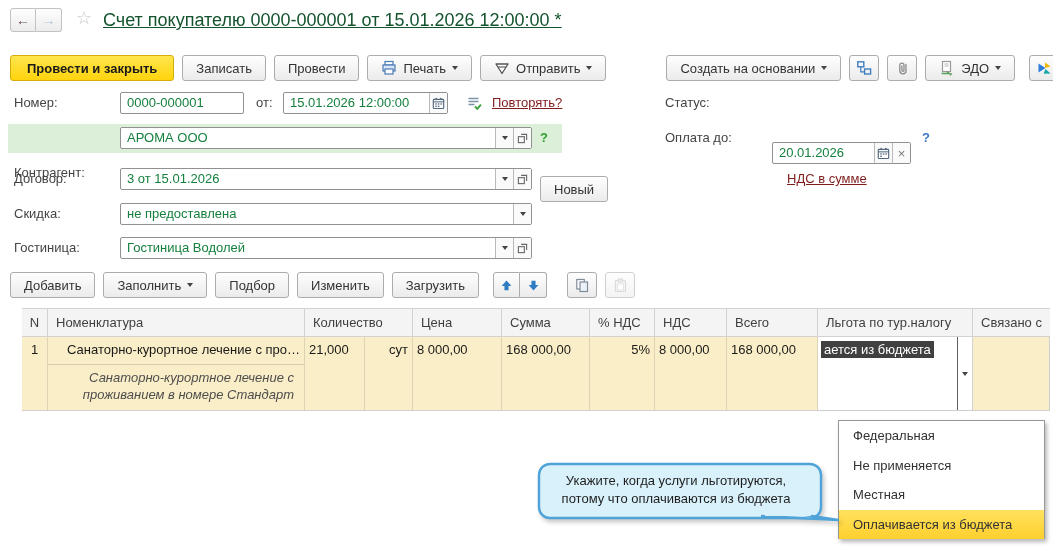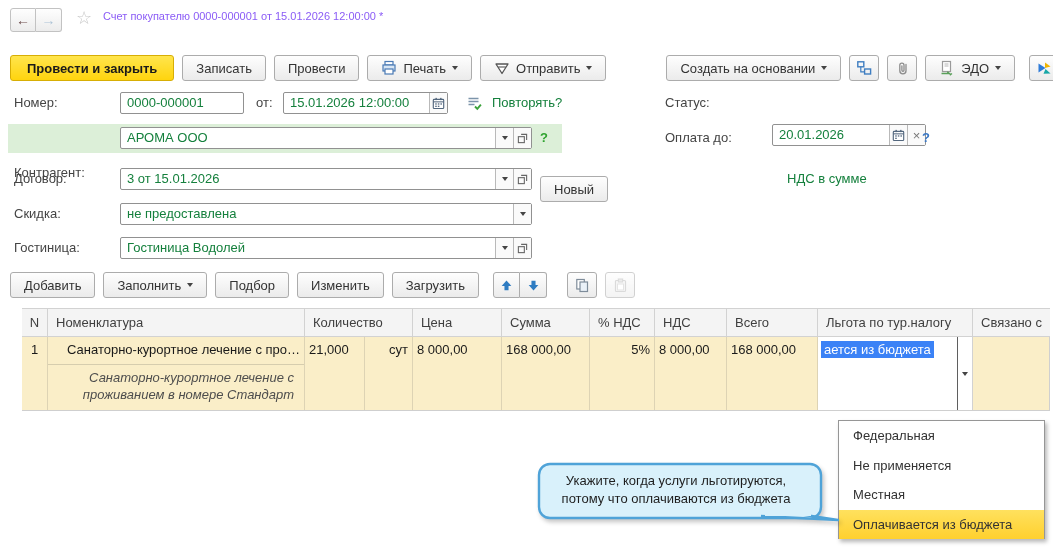--- a/index.html
+++ b/index.html
@@ -5,21 +5,21 @@
   * { margin:0; padding:0; box-sizing:border-box; }
   html,body { width:1053px; height:549px; background:#fff; font-family:"Liberation Sans",sans-serif; font-size:13px; color:#333; overflow:hidden; }
   #root { position:relative; width:1053px; height:549px; background:#fff; overflow:hidden; }
 
   
   .navgroup { position:absolute; left:10px; top:8px; display:flex; }
   .navbtn { width:26px; height:24px; background:linear-gradient(#fefefe,#ececec); border:1px solid #c2c2c2; display:flex; align-items:center; justify-content:center; font-size:14px; font-weight:bold; }
   .navbtn.back { border-radius:3px 0 0 3px; color:#6d4c4c; }
   .navbtn.fwd  { border-radius:0 3px 3px 0; border-left:none; color:#adc3d6; }
   .star { position:absolute; left:76px; top:7px; font-size:18px; color:#c8c8c8; }
-  .title { position:absolute; left:103px; top:10px; font-size:11px; color:#8b5cf6; white-space:nowrap; }
+  .title { position:absolute; left:103px; top:10px; font-size:18px; color:#14532d; white-space:nowrap;text-decoration:underline; }
 
   
   .toolbar { position:absolute; left:10px; display:flex; align-items:center; gap:8px; }
   .btn { height:26px; display:inline-flex; align-items:center; justify-content:center; gap:6px; padding:0 13px;
          background:linear-gradient(#fefefe,#ebebeb); border:1px solid #acacac; border-radius:3px; color:#333; white-space:nowrap; cursor:default; }
   .btn.icon-only { width:30px; padding:0; }
   .btn.primary { background:linear-gradient(#ffe54d,#ffd40e); border-color:#d7ae05; font-weight:bold; color:#1a1a1a; padding:0 16px; }
   .btn.disabled { opacity:.55; }
   .caret { width:0; height:0; border-left:3.5px solid transparent; border-right:3.5px solid transparent; border-top:4px solid #444; display:inline-block; }
   .gap-lg { margin-left:52px; }
@@ -27,33 +27,33 @@
   .joined { display:flex; }
   .joined .btn:first-child { border-radius:3px 0 0 3px; }
   .joined .btn:last-child  { border-radius:0 3px 3px 0; border-left:none; }
 
   
   .lbl { position:absolute; height:22px; line-height:22px; color:#444; white-space:nowrap; }
   .field { position:absolute; height:22px; display:flex; background:#fff; border:1px solid #919191; border-radius:2px; }
   .fi-text { flex:1; padding:0 6px; line-height:20px; color:#15803d; white-space:nowrap; overflow:hidden; }
   .fi-btn { width:18px; border-left:1px solid #b9b9b9; background:#fafafa; display:flex; align-items:center; justify-content:center; }
   .greenband { position:absolute; left:8px; top:124px; width:554px; height:29px; background:#dcefd8; }
-  .link { color:#15803d; white-space:nowrap; cursor:pointer; }
+  .link { color:#7f1d1d; text-decoration:underline; white-space:nowrap; cursor:pointer; }
   .help-q { font-weight:bold; font-size:13px; }
 
   
   .tbl { position:absolute; left:22px; top:308px; width:1031px; height:103px; }
   .cell { position:absolute; border-right:1px solid #d2d2d2; overflow:hidden; }
   .hcell { background:#f4f4f4; border-top:1px solid #d2d2d2; border-bottom:1px solid #d2d2d2; color:#3f3f3f; line-height:27px; padding:0 8px; white-space:nowrap; }
   .bcell { background:#faeec8; border-right:1px solid #ddd3b4; color:#1a1a1a;text-align:right; }
   .num { text-align:left; padding:5px 12px 0 4px; }
   .txt { padding:5px 4px 0 8px; }
   .desc { font-style:italic; color:#4d4d4d; padding:4px 10px 0 8px; line-height:17px; }
   .editcell { background:#fff; }
-  .selspan { display:inline-block; margin:4px 0 0 3px; padding:1px 3px; background:#3b82f6; color:#fff; white-space:nowrap; }
+  .selspan { display:inline-block; margin:4px 0 0 3px; padding:1px 3px; background:#404040; color:#fff; white-space:nowrap; }
 
   
   .popup { position:absolute; left:838px; top:420px; width:207px; height:119px; background:#fff; border:1px solid #969696; box-shadow:2px 3px 4px rgba(0,0,0,.28); z-index:5; }
   .popup .item { height:29.5px; line-height:29.5px; padding-left:14px; color:#333; white-space:nowrap; }
   .popup .item.hl { background:linear-gradient(#ffe15e,#ffd02e); }
 
   
   .callout { position:absolute; left:533px; top:456px; width:320px; height:92px; z-index:6; filter:drop-shadow(2px 3px 2px rgba(0,0,0,.22)); }
   .callout-text { position:absolute; left:545px; top:472px; width:262px; text-align:center; color:#1e1e1e; line-height:18px; z-index:7; }
 
@@ -194,21 +194,21 @@
           <svg width="11" height="11" viewBox="0 0 12 12">
             <rect x="1.5" y="4" width="6.5" height="6.5" fill="none" stroke="#666" stroke-width="1.2"></rect>
             <path d="M4.5 1.5 h6 v6" fill="none" stroke="#666" stroke-width="1.2"></path>
           </svg>
         </span>
     </div>
   </div>
   <span class="help-q" style="position:absolute; left:540px; top:130px; color:#2fa32f;">?</span>
 
   <div class="lbl" style="left:665px; top:127px;">Оплата до:</div>
-  <div class="field" style="left:772px; top:124px; width:154px;">
+  <div class="field" style="left:772px; top:142px; width:139px;">
     <div class="fi-text">20.01.2026</div>
     <div class="fi-btn">
       <span>
           <svg width="13" height="13" viewBox="0 0 15 15">
             <rect x="1.5" y="2.8" width="12" height="10.5" rx="1" fill="#fff" stroke="#53677e" stroke-width="1.3"></rect>
             <line x1="1.5" y1="5.6" x2="13.5" y2="5.6" stroke="#53677e" stroke-width="1.2"></line>
             <rect x="4" y="1" width="1.6" height="2.6" fill="#53677e"></rect>
             <rect x="9.4" y="1" width="1.6" height="2.6" fill="#53677e"></rect>
             <rect x="3.7" y="7.3" width="1.8" height="1.5" fill="#53677e"></rect>
             <rect x="6.7" y="7.3" width="1.8" height="1.5" fill="#53677e"></rect>

